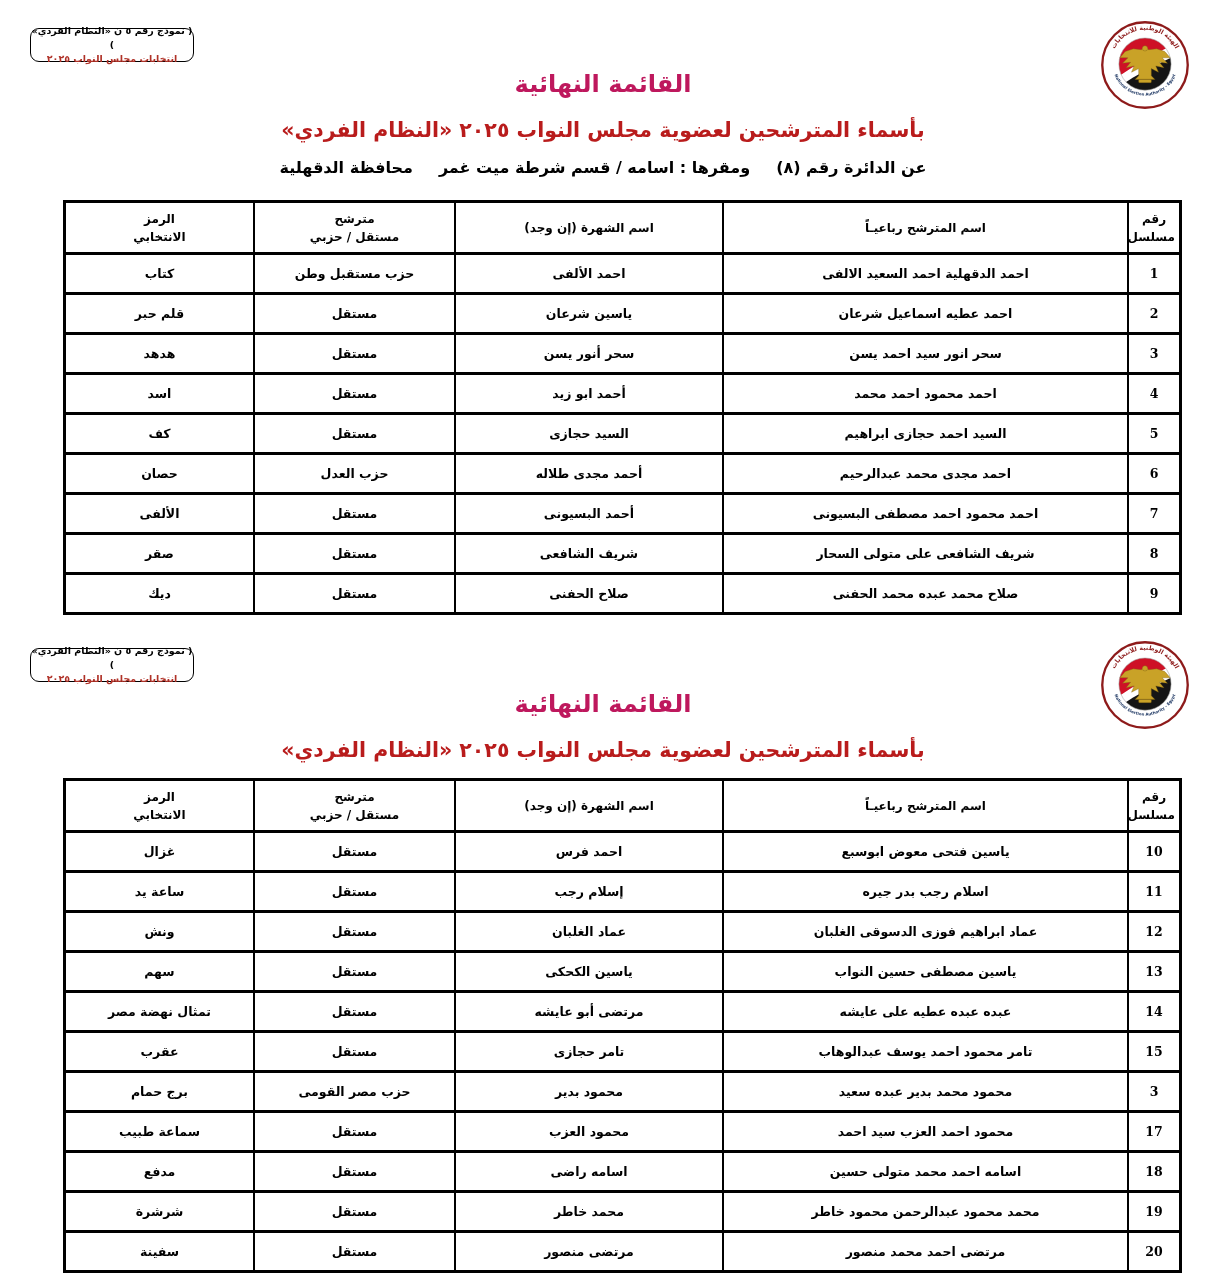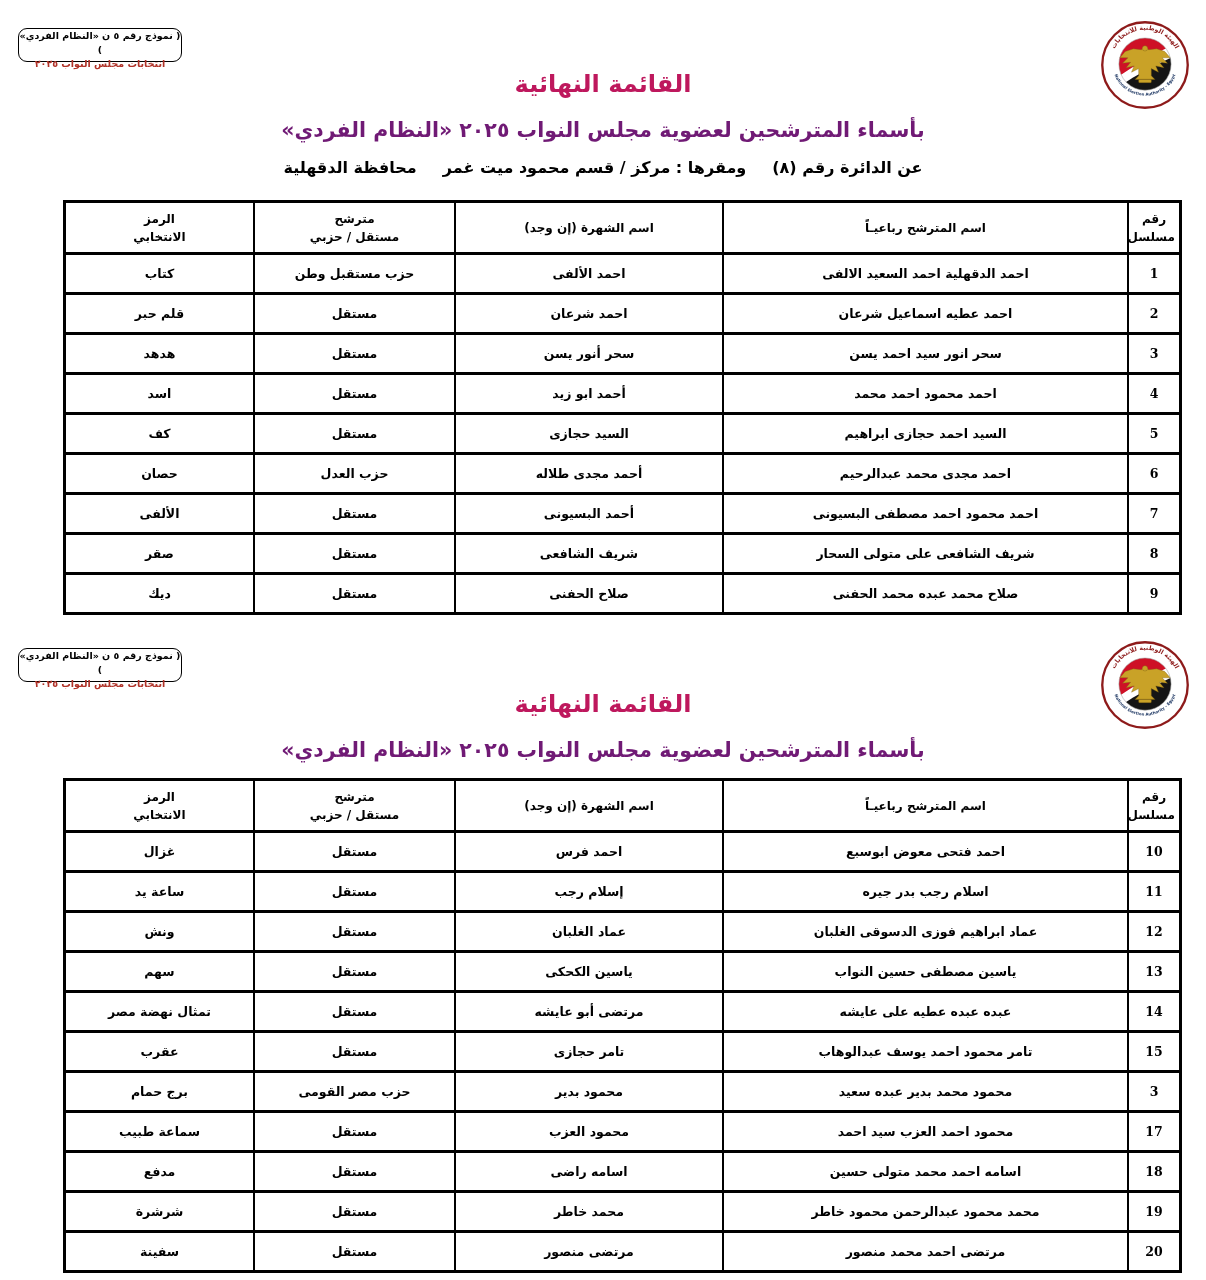--- a/index.html
+++ b/index.html
@@ -5,38 +5,38 @@
   html,body{margin:0;padding:0;}
   body{
     width:1206px;height:1280px;background:#ffffff;position:relative;
     font-family:"DejaVu Sans", sans-serif;color:#000;overflow:hidden;
   }
   .section{position:absolute;left:0;width:1206px;}
   #section-1{top:0;height:620px;}
   #section-2{top:620px;height:660px;}
 
   .form-box{
-    position:absolute;left:18px;top:28px;width:162px;height:32px;
+    position:absolute;left:30px;top:28px;width:162px;height:32px;
     border:1.6px solid #000;border-radius:9px;
-    display:flex;flex-direction:column;align-items:center;
+    display:flex;flex-direction:column;justify-content:center;align-items:center;
     direction:rtl;font-weight:bold;font-size:9.5px;line-height:1.45;text-align:center;
   }
   .form-box .line1{color:#000;}
   .form-box .line2{color:#B03228;}
 
   .logo{position:absolute;left:1100px;top:20px;width:90px;height:90px;}
   .logo svg{width:100%;height:100%;display:block;}
 
   .title-red{
     position:absolute;top:70px;left:0;width:100%;text-align:center;
     color:#be185d;font-size:24px;font-weight:bold;direction:rtl;letter-spacing:0.5px;
   }
   .subtitle{
     position:absolute;top:118px;left:0;width:100%;text-align:center;
-    color:#701a75;font-size:20.5px;font-weight:bold;direction:rtl;
+    color:#b91c1c;font-size:20.5px;font-weight:bold;direction:rtl;
   }
   .district-line{
     position:absolute;top:158px;left:0;width:100%;
     display:flex;justify-content:center;gap:26px;direction:rtl;
     color:#000;font-size:16px;font-weight:bold;
   }
 
   table.cand{
     position:absolute;left:63px;width:1085px;
     border-collapse:collapse;direction:rtl;table-layout:fixed;
@@ -97,21 +97,21 @@
     <text font-size="4.4" font-weight="bold" fill="#1F3864" font-family="DejaVu Sans, sans-serif">
       <textPath href="#arcB0" startOffset="50%" text-anchor="middle">National Election Authority - Egypt</textPath>
     </text>
   </svg>
     </div>
 
   <div class="title-red">القائمة النهائية</div>
   <div class="subtitle">بأسماء المترشحين لعضوية مجلس النواب ٢٠٢٥ «النظام الفردي»</div>
   <div class="district-line">
     <span>عن الدائرة رقم  (٨)</span>
-    <span>ومقرها : مركز / قسم محمود  ميت غمر</span>
+    <span>ومقرها : اسامه / قسم شرطة  ميت غمر</span>
     <span>محافظة  الدقهلية</span>
   </div>
 
   <table class="cand">
     <thead>
       <tr class="header-row">
         <th class="c-serial">
           <div>رقم</div>
           <div>مسلسل</div>
         </th>
@@ -131,21 +131,21 @@
         <tr class="data-row">
           <td class="c-serial">1</td>
           <td class="c-name">احمد الدقهلية احمد السعيد الالفى</td>
           <td class="c-nick">احمد الألفى</td>
           <td class="c-party">حزب مستقبل وطن</td>
           <td class="c-symbol">كتاب</td>
         </tr>
         <tr class="data-row">
           <td class="c-serial">2</td>
           <td class="c-name">احمد عطيه اسماعيل شرعان</td>
-          <td class="c-nick">احمد شرعان</td>
+          <td class="c-nick">ياسين شرعان</td>
           <td class="c-party">مستقل</td>
           <td class="c-symbol">قلم حبر</td>
         </tr>
         <tr class="data-row">
           <td class="c-serial">3</td>
           <td class="c-name">سحر انور سيد احمد يسن</td>
           <td class="c-nick">سحر أنور يسن</td>
           <td class="c-party">مستقل</td>
           <td class="c-symbol">هدهد</td>
         </tr>
@@ -249,21 +249,21 @@
         </th>
         <th class="c-symbol">
           <div>الرمز</div>
           <div>الانتخابي</div>
         </th>
       </tr>
     </thead>
     <tbody>
         <tr class="data-row">
           <td class="c-serial">10</td>
-          <td class="c-name">احمد فتحى معوض ابوسبع</td>
+          <td class="c-name">ياسين فتحى معوض ابوسبع</td>
           <td class="c-nick">احمد فرس</td>
           <td class="c-party">مستقل</td>
           <td class="c-symbol">غزال</td>
         </tr>
         <tr class="data-row">
           <td class="c-serial">11</td>
           <td class="c-name">اسلام رجب بدر جيره</td>
           <td class="c-nick">إسلام رجب</td>
           <td class="c-party">مستقل</td>
           <td class="c-symbol">ساعة يد</td>

